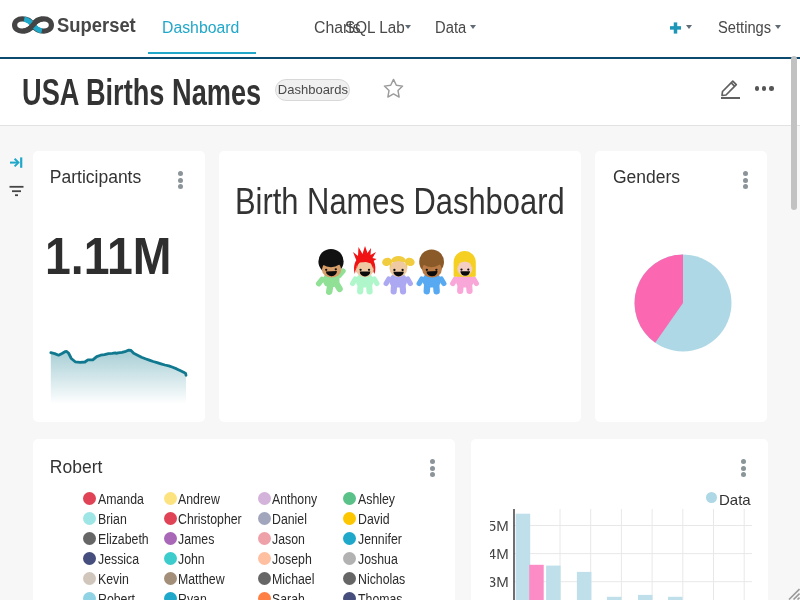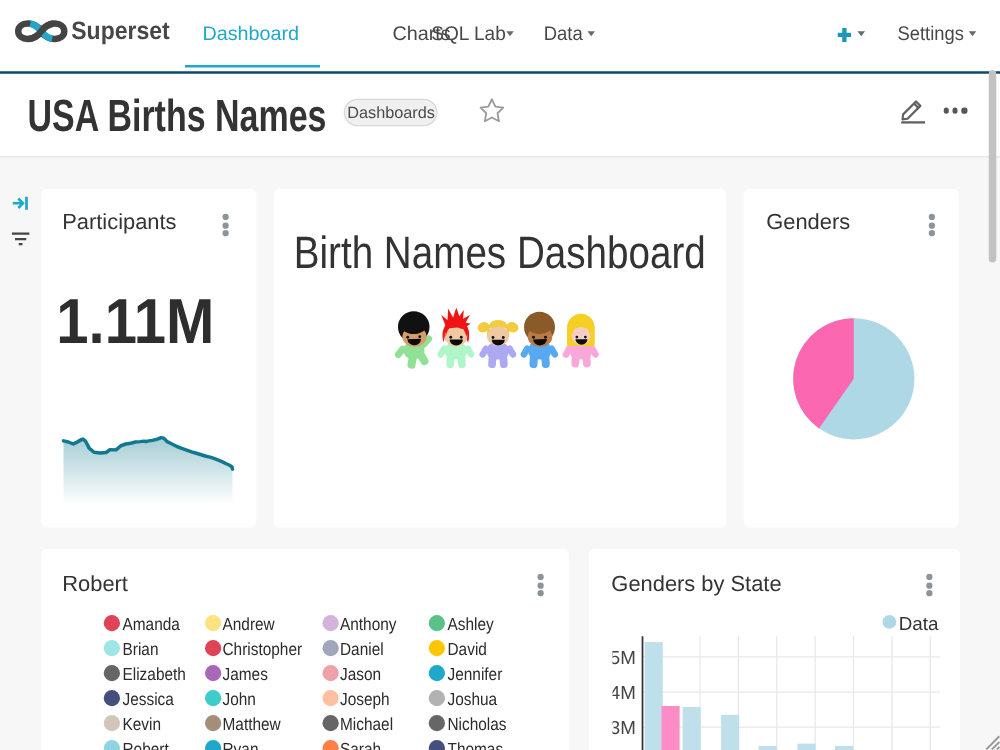--- a/index.html
+++ b/index.html
@@ -235,21 +235,20 @@
 <div class="legt" style="left:97.7px; top:591.75px;">Robert</div>
 <div class="legc" style="left:163.8px; top:591.70px; background:#1FA8C9;"></div>
 <div class="legt" style="left:178.2px; top:591.75px;">Ryan</div>
 <div class="legc" style="left:257.9px; top:591.70px; background:#FF7F44;"></div>
 <div class="legt" style="left:271.8px; top:591.75px;">Sarah</div>
 <div class="legc" style="left:343.2px; top:591.70px; background:#454E7C;"></div>
 <div class="legt" style="left:357.6px; top:591.75px;">Thomas</div>
 </div>
 
 <div class="card" style="left:470.5px; top:439px; width:297px; height:280px;">
-  <div class="ctitle" style="left:18.6px; top:19.6px;">Genders by State</div>
   <div class="kebab" style="position:absolute; left:270.7px; top:20px;">
     <span style="top:0;"></span>
       <span style="top:6.6px;"></span>
       <span style="top:13.2px;"></span>
   </div>
   <div class="abs" style="left:235px; top:52.5px; width:11.2px; height:11.2px; border-radius:50%; background:#AED8E6;"></div>
   <div class="abs" style="left:248.5px; top:52px; font-size:15px; color:#333;">Data</div>
 </div>
 <svg class="abs" style="left:490px; top:505px; z-index:3;" width="266" height="95" viewBox="0 0 266 95">
 

